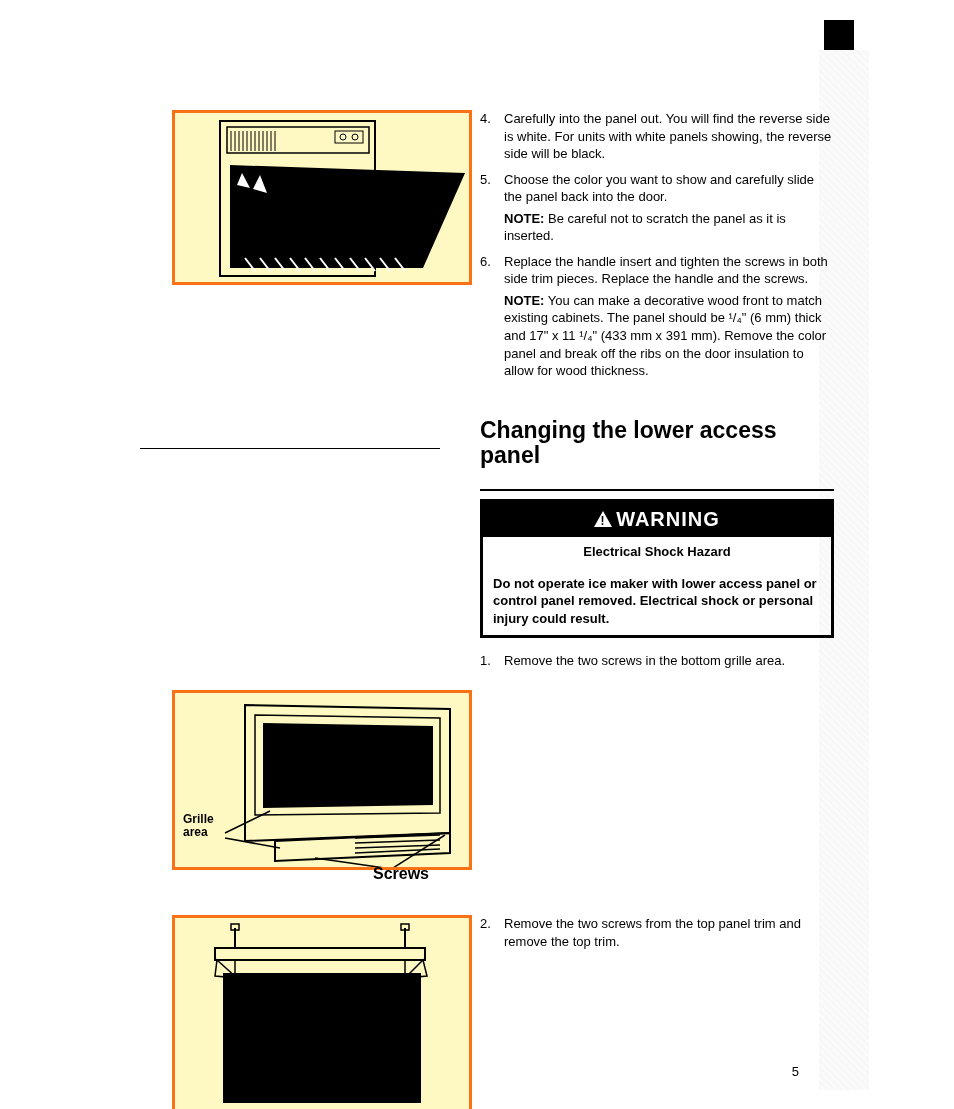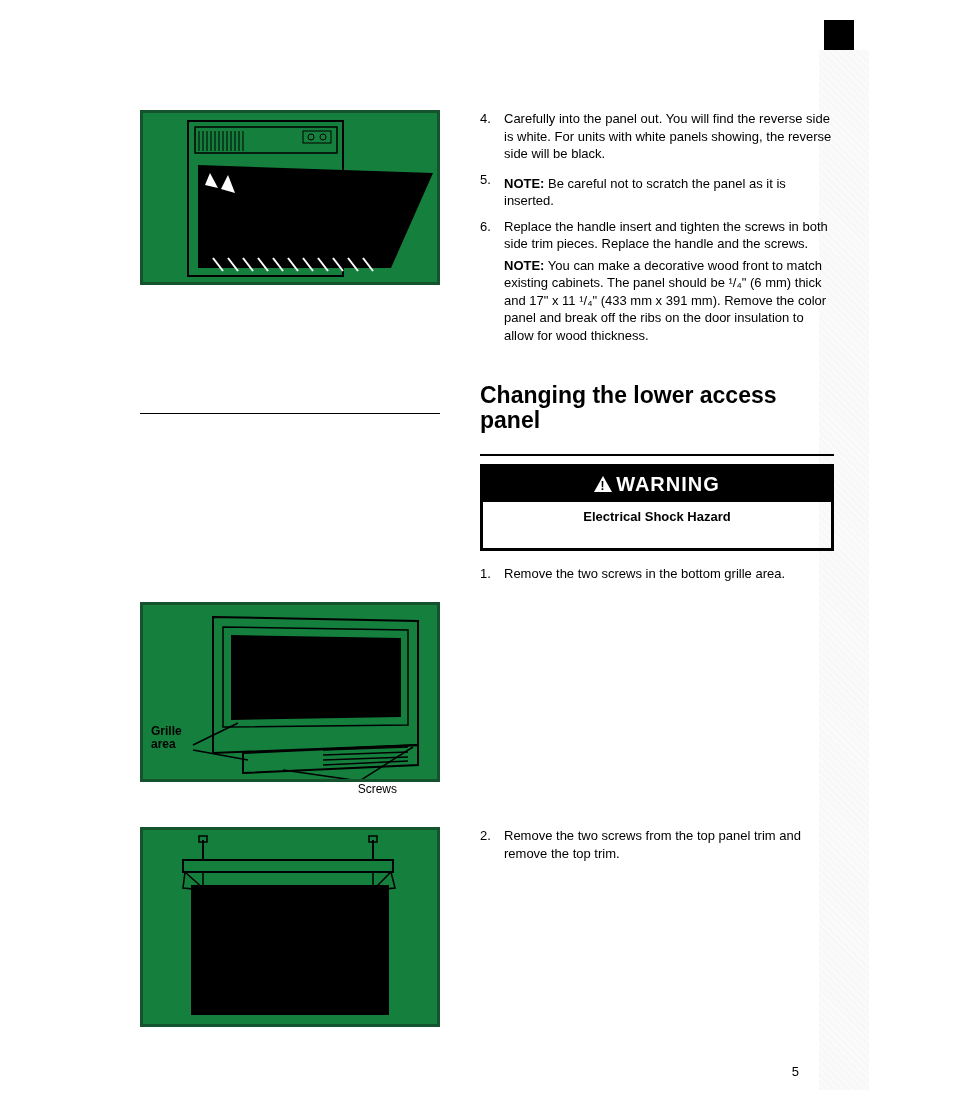--- a/index.html
+++ b/index.html
@@ -37,41 +37,42 @@
       opacity: 0.5;
     }
     .row {
       display: flex;
       gap: 40px;
       margin-bottom: 12px;
     }
     .left-col { width: 300px; flex-shrink: 0; }
     .right-col { flex: 1; }
     .figure {
-      border: 3px solid #14532d;
-      background: #15803d;
+      border: 3px solid #f97316;
+      background: #fef9c3;
       position: relative;
+      margin-left: 32px;
     }
     .fig1 { width: 300px; height: 175px; margin-top: 80px; }
     .fig2 { width: 300px; height: 180px; margin-top: 0; }
     .fig3 { width: 300px; height: 200px; margin-top: 25px; }
     .fig-label-grille {
       position: absolute;
       left: 8px;
       bottom: 28px;
       font-weight: bold;
       font-size: 12px;
       line-height: 1.1;
     }
     .fig-label-screws {
       position: absolute;
       right: 40px;
       bottom: -18px;
-      font-weight: normal;
-      font-size: 12px;
+      font-weight: bold;
+      font-size: 16px;
     }
     ol.steps {
       list-style: none;
       padding-left: 0;
       margin-top: 0;
     }
     ol.steps li {
       display: flex;
       gap: 10px;
       margin-bottom: 8px;
@@ -185,20 +186,21 @@
   </div>
   <div class="right-col" style="margin-top:80px;">
     <ol class="steps">
       <li>
         <span class="num">4.</span>
         <span class="body">Carefully into the panel out. You will find the reverse side is white. For units with white panels showing, the reverse side will be black.</span>
       </li>
       <li>
         <span class="num">5.</span>
         <span class="body">
+          <span>Choose the color you want to show and carefully slide the panel back into the door.</span>
           <div class="subnote">
             <span class="note-label">NOTE:</span>
             <span>Be careful not to scratch the panel as it is inserted.</span>
           </div>
         </span>
       </li>
       <li>
         <span class="num">6.</span>
         <span class="body">
           <span>Replace the handle insert and tighten the screws in both side trim pieces. Replace the handle and the screws.</span>
@@ -222,20 +224,21 @@
       <div class="warning-header">
         <span class="warning-triangle">
           <svg width="18" height="16" viewBox="0 0 18 16">
               <polygon points="9,0 18,16 0,16" fill="#fff"></polygon>
               <text x="9" y="14" text-anchor="middle" font-size="12" font-weight="bold" fill="#000">!</text>
             </svg>
         </span><span>WARNING</span>
       </div>
       <div class="warning-body">
         <span class="title">Electrical Shock Hazard</span>
+        <span>Do not operate ice maker with lower access panel or control panel removed. Electrical shock or personal injury could result.</span>
       </div>
     </div>
     <ol class="steps">
       <li>
         <span class="num">1.</span>
         <span class="body">Remove the two screws in the bottom grille area.</span>
       </li>
     </ol>
   </div>
 </div>

